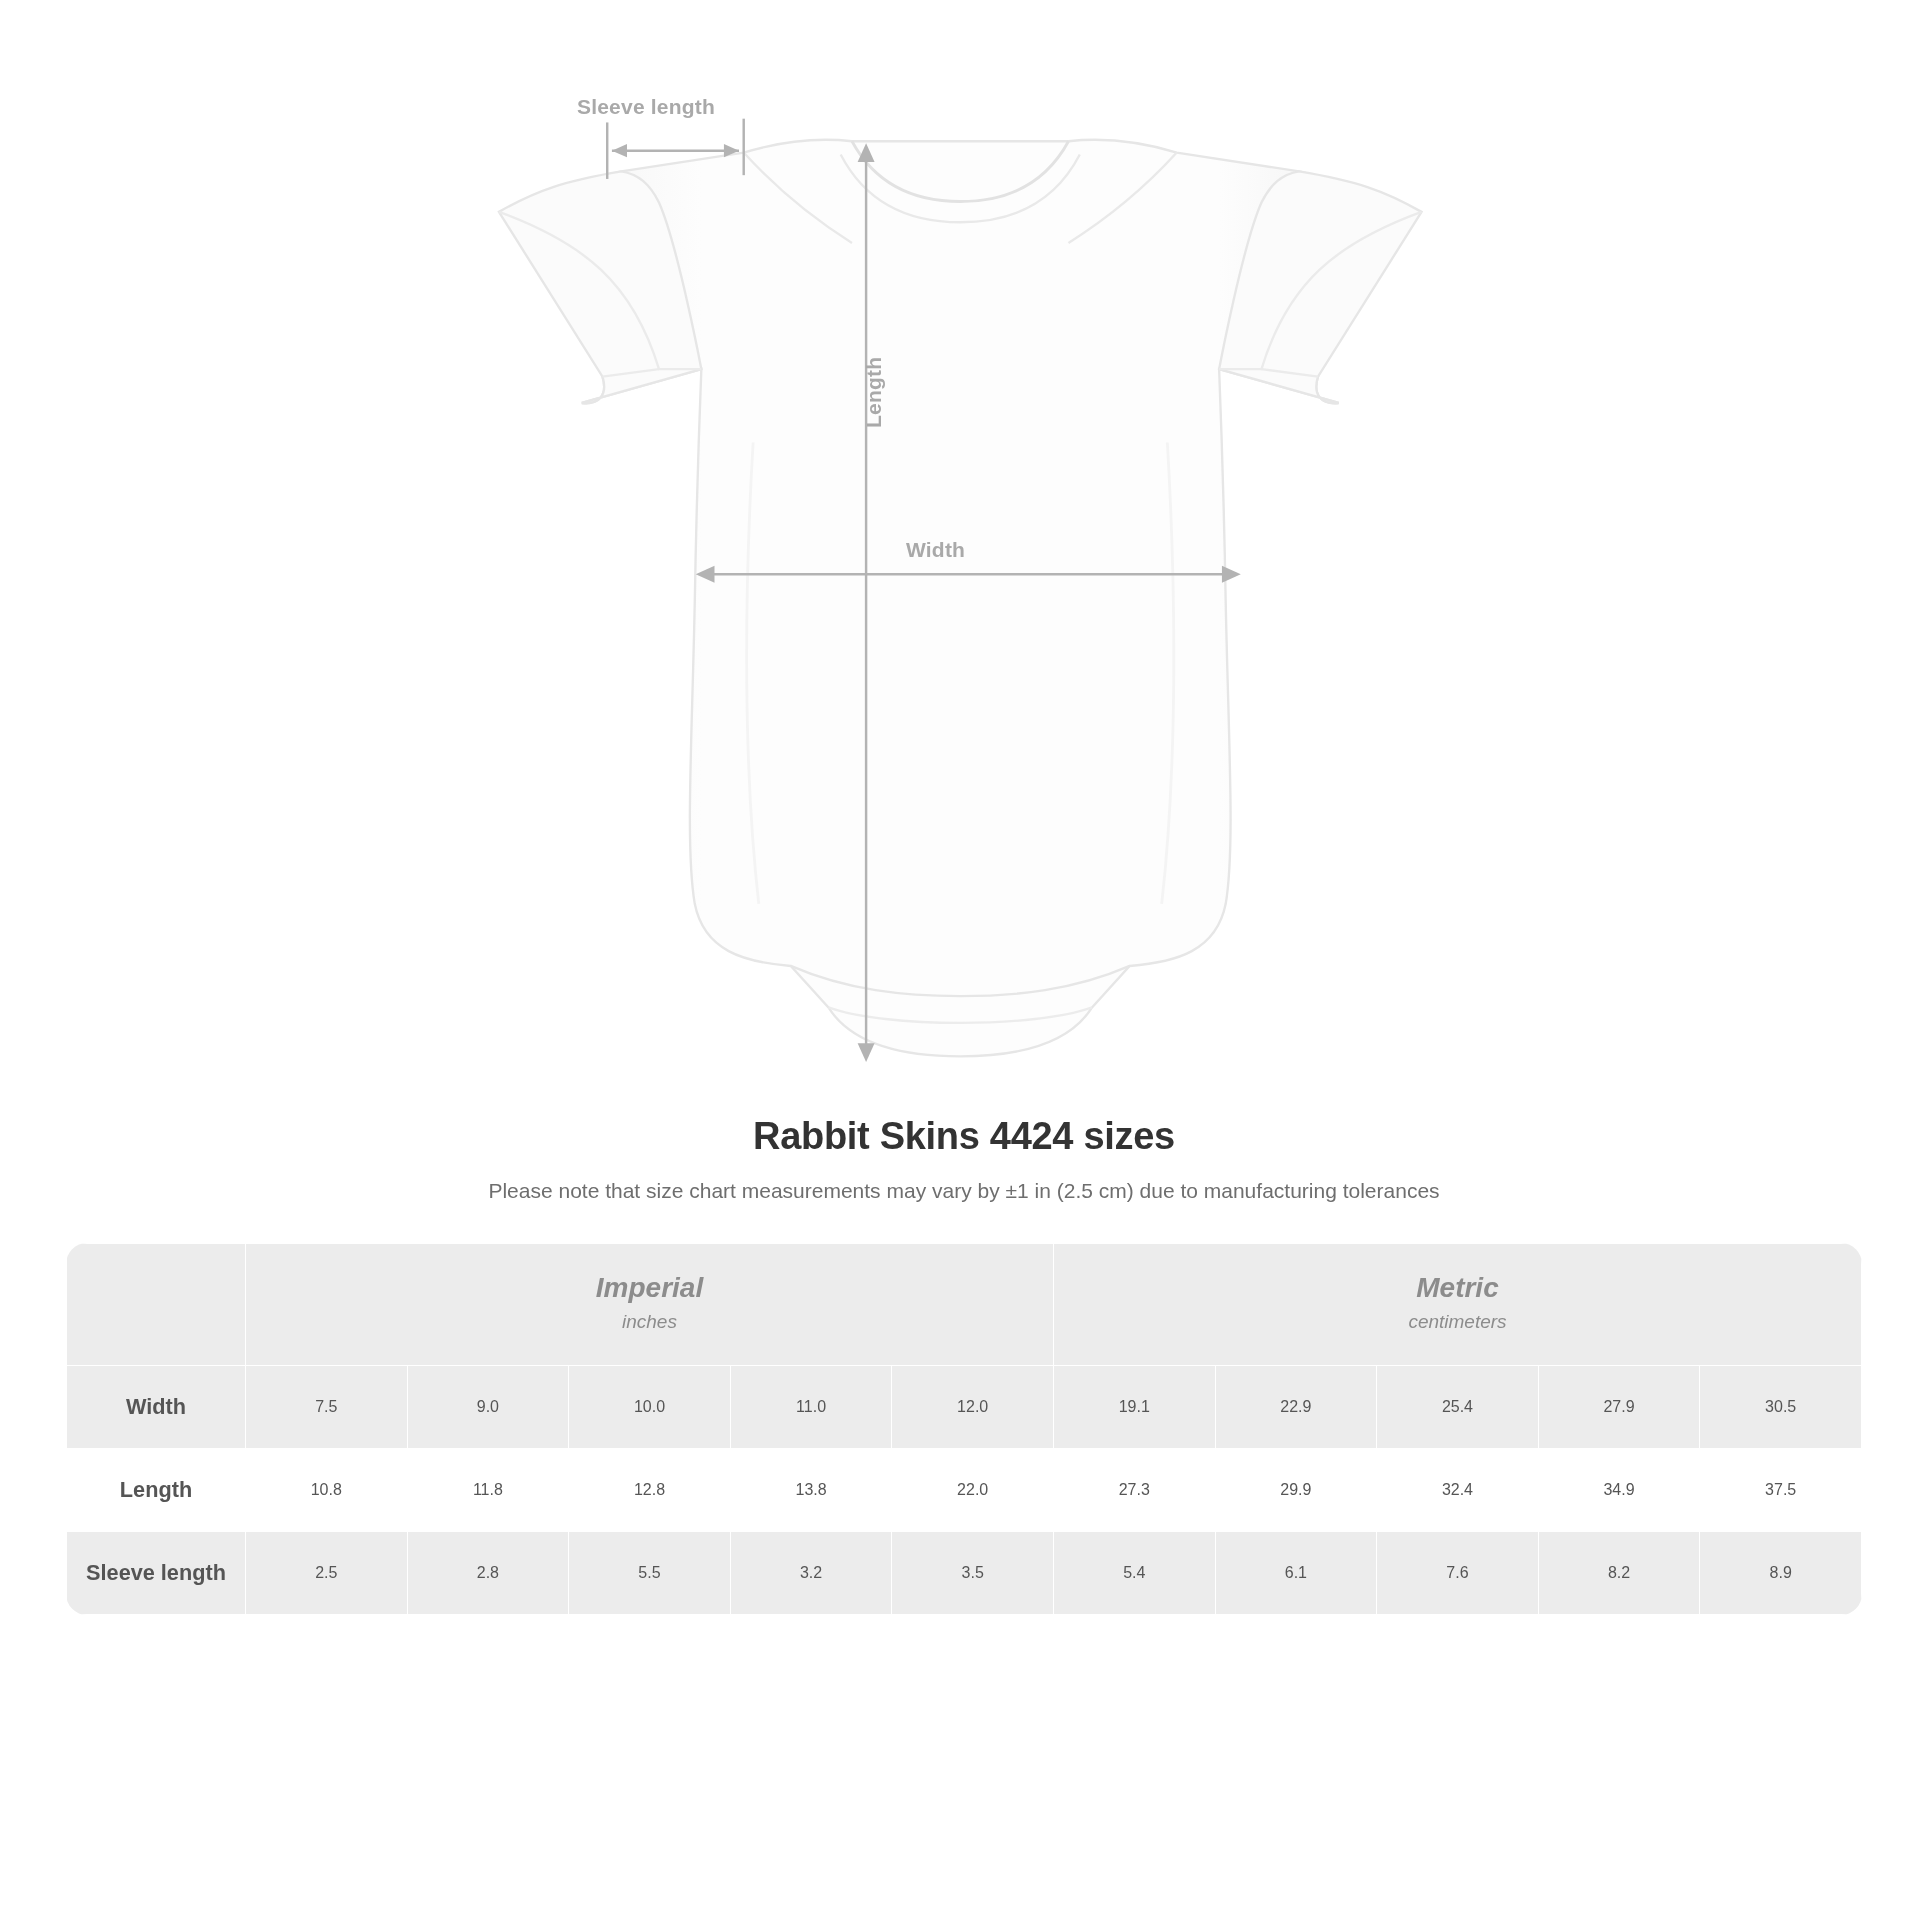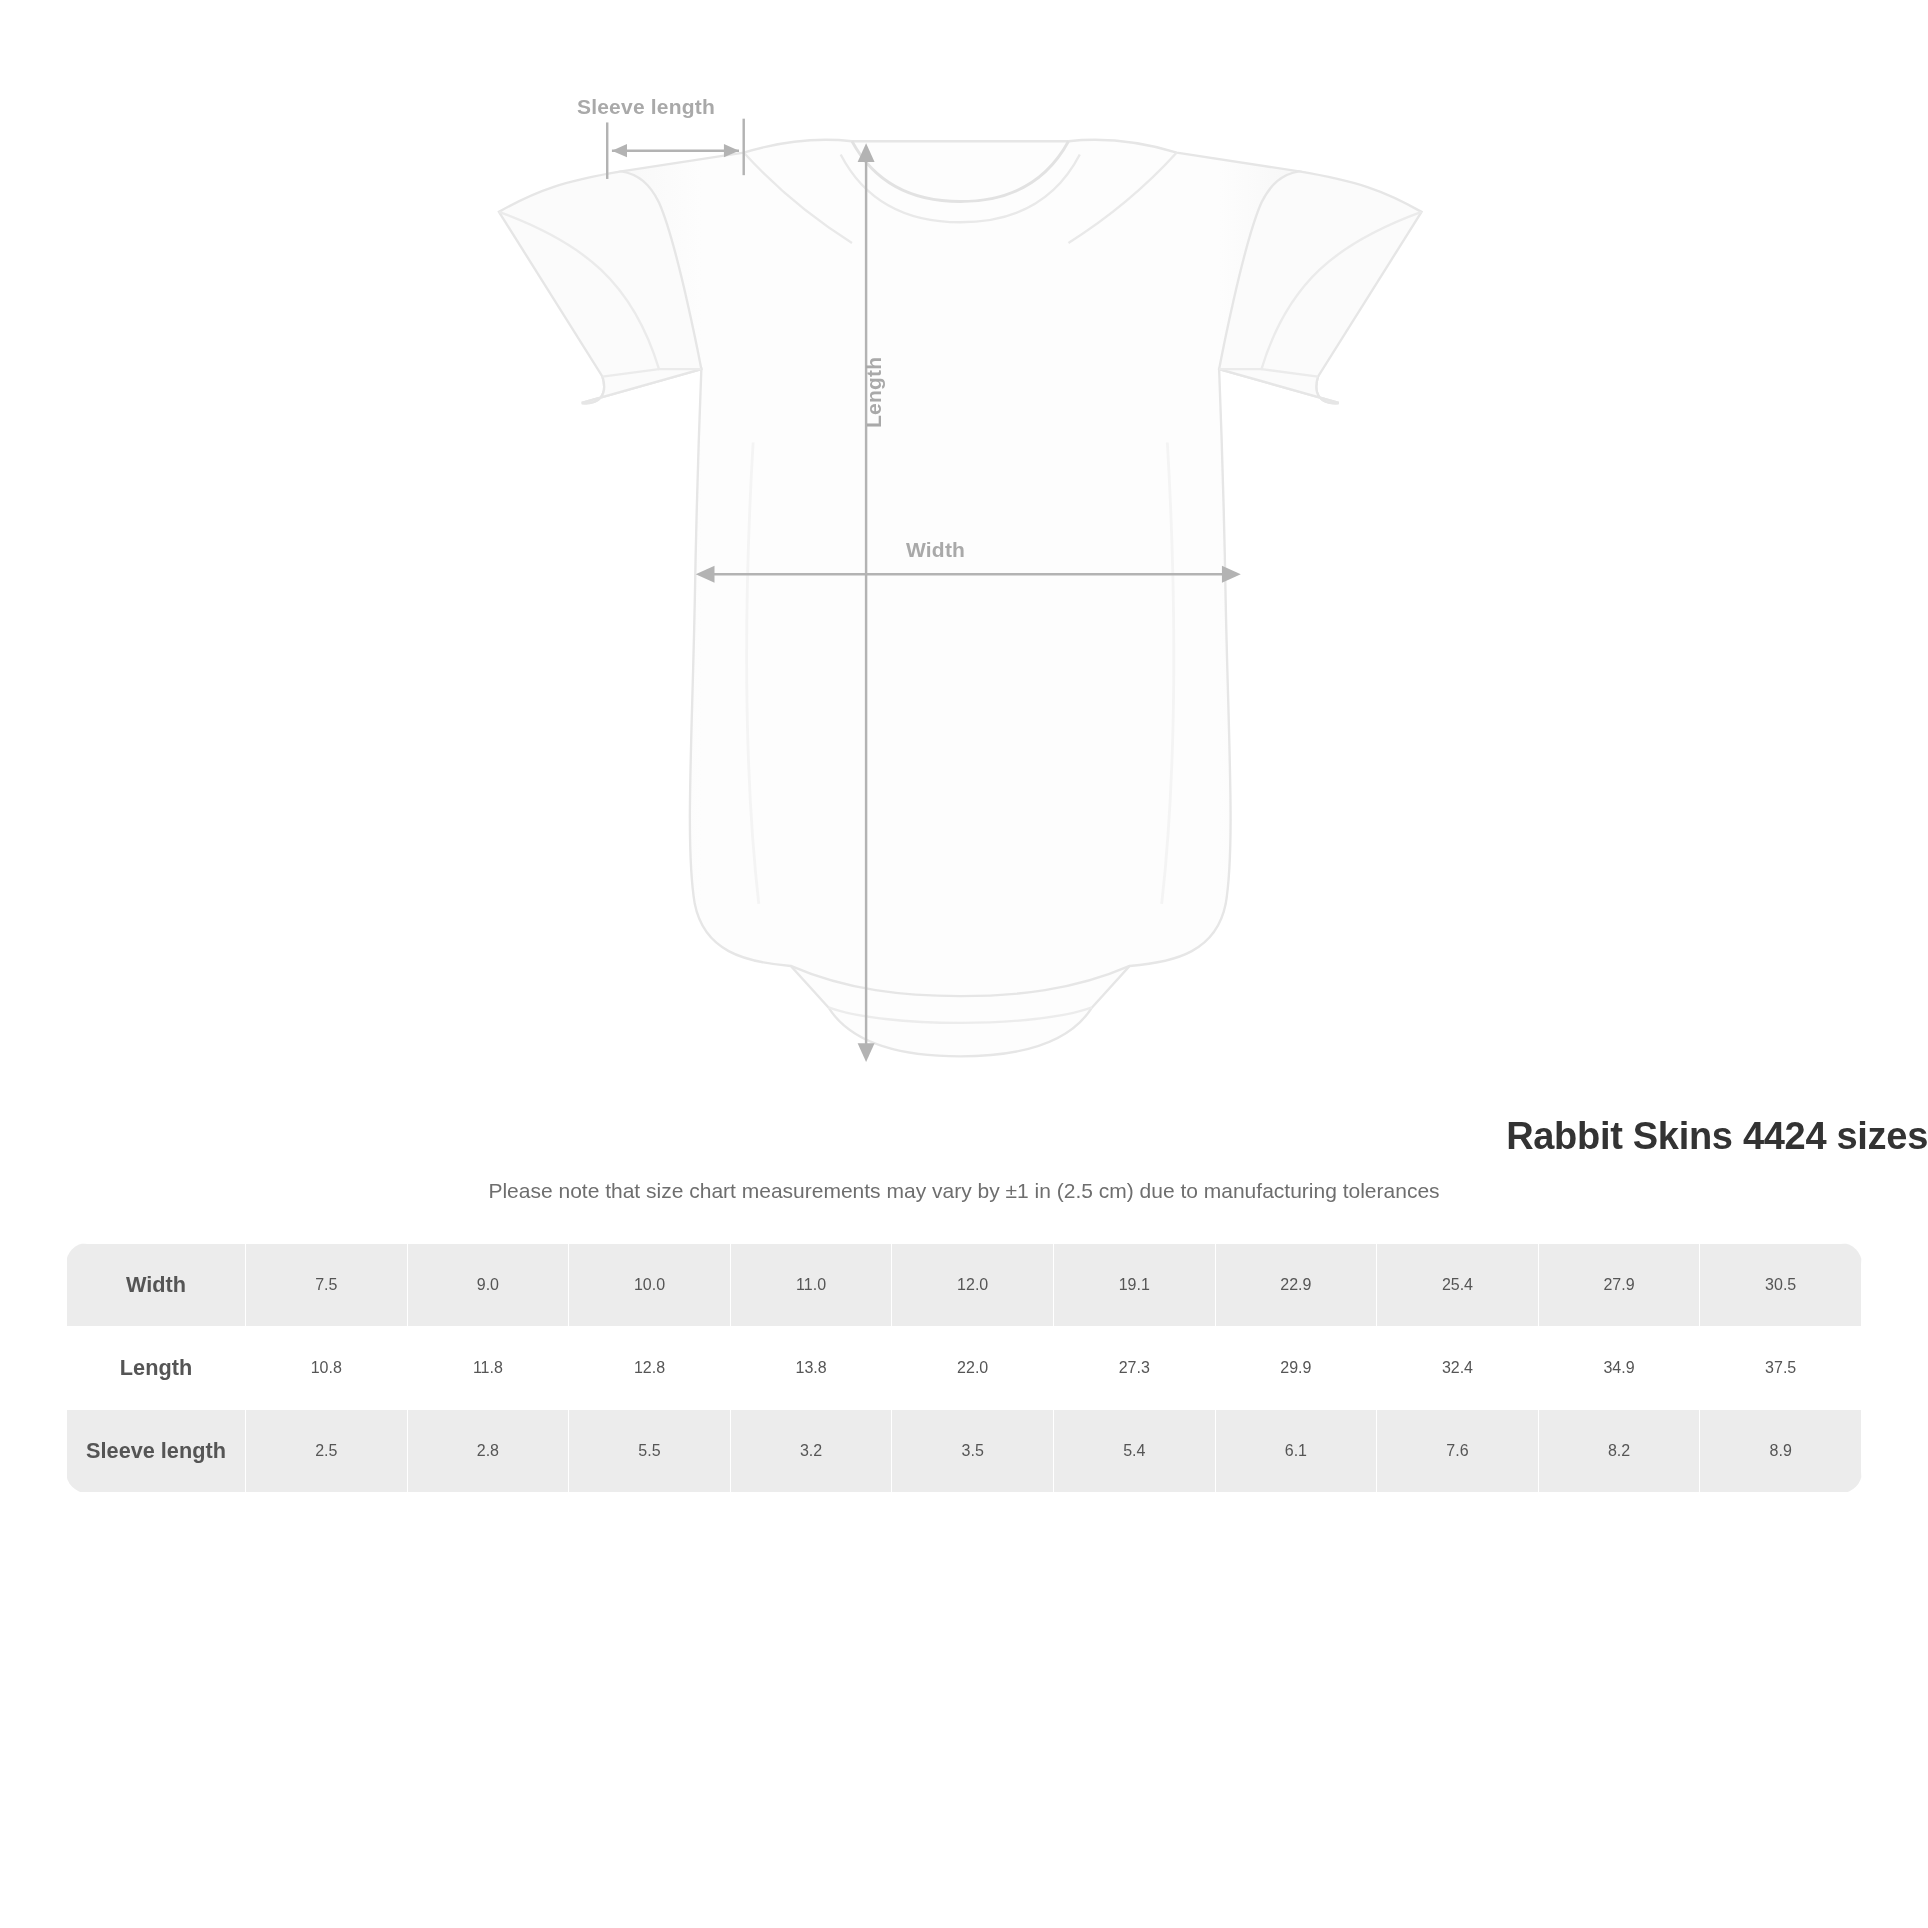--- a/index.html
+++ b/index.html
@@ -62,21 +62,20 @@
   .title-block {
     text-align: center;
     margin-top: 3.8px;
   }
   .chart-title {
     font-size: 38px;
     font-weight: bold;
     color: #333333;
     margin: 0;
     letter-spacing: -0.3px;
-    text-align: right;
   }
   .chart-note {
     font-size: 21px;
     color: #6e6e6e;
     margin-top: 21px;
   }
 
   
   .table-wrap {
     margin: 40px 66px 0 66px;
@@ -252,20 +251,31 @@
           <col>
           <col>
           <col>
         <col>
           <col>
           <col>
           <col>
           <col>
       </colgroup>
       <tbody>
+        <tr class="unit-row">
+          <td></td>
+          <td colspan="5">
+            <div class="unit-name">Imperial</div>
+            <div class="unit-sub">inches</div>
+          </td>
+          <td colspan="5">
+            <div class="unit-name">Metric</div>
+            <div class="unit-sub">centimeters</div>
+          </td>
+        </tr>
 
 
         <tr class="data-row shade">
           <td class="rowlabel">Width</td>
           <td>7.5</td>
           <td>9.0</td>
           <td>10.0</td>
           <td>11.0</td>
           <td>12.0</td>
           <td>19.1</td>

